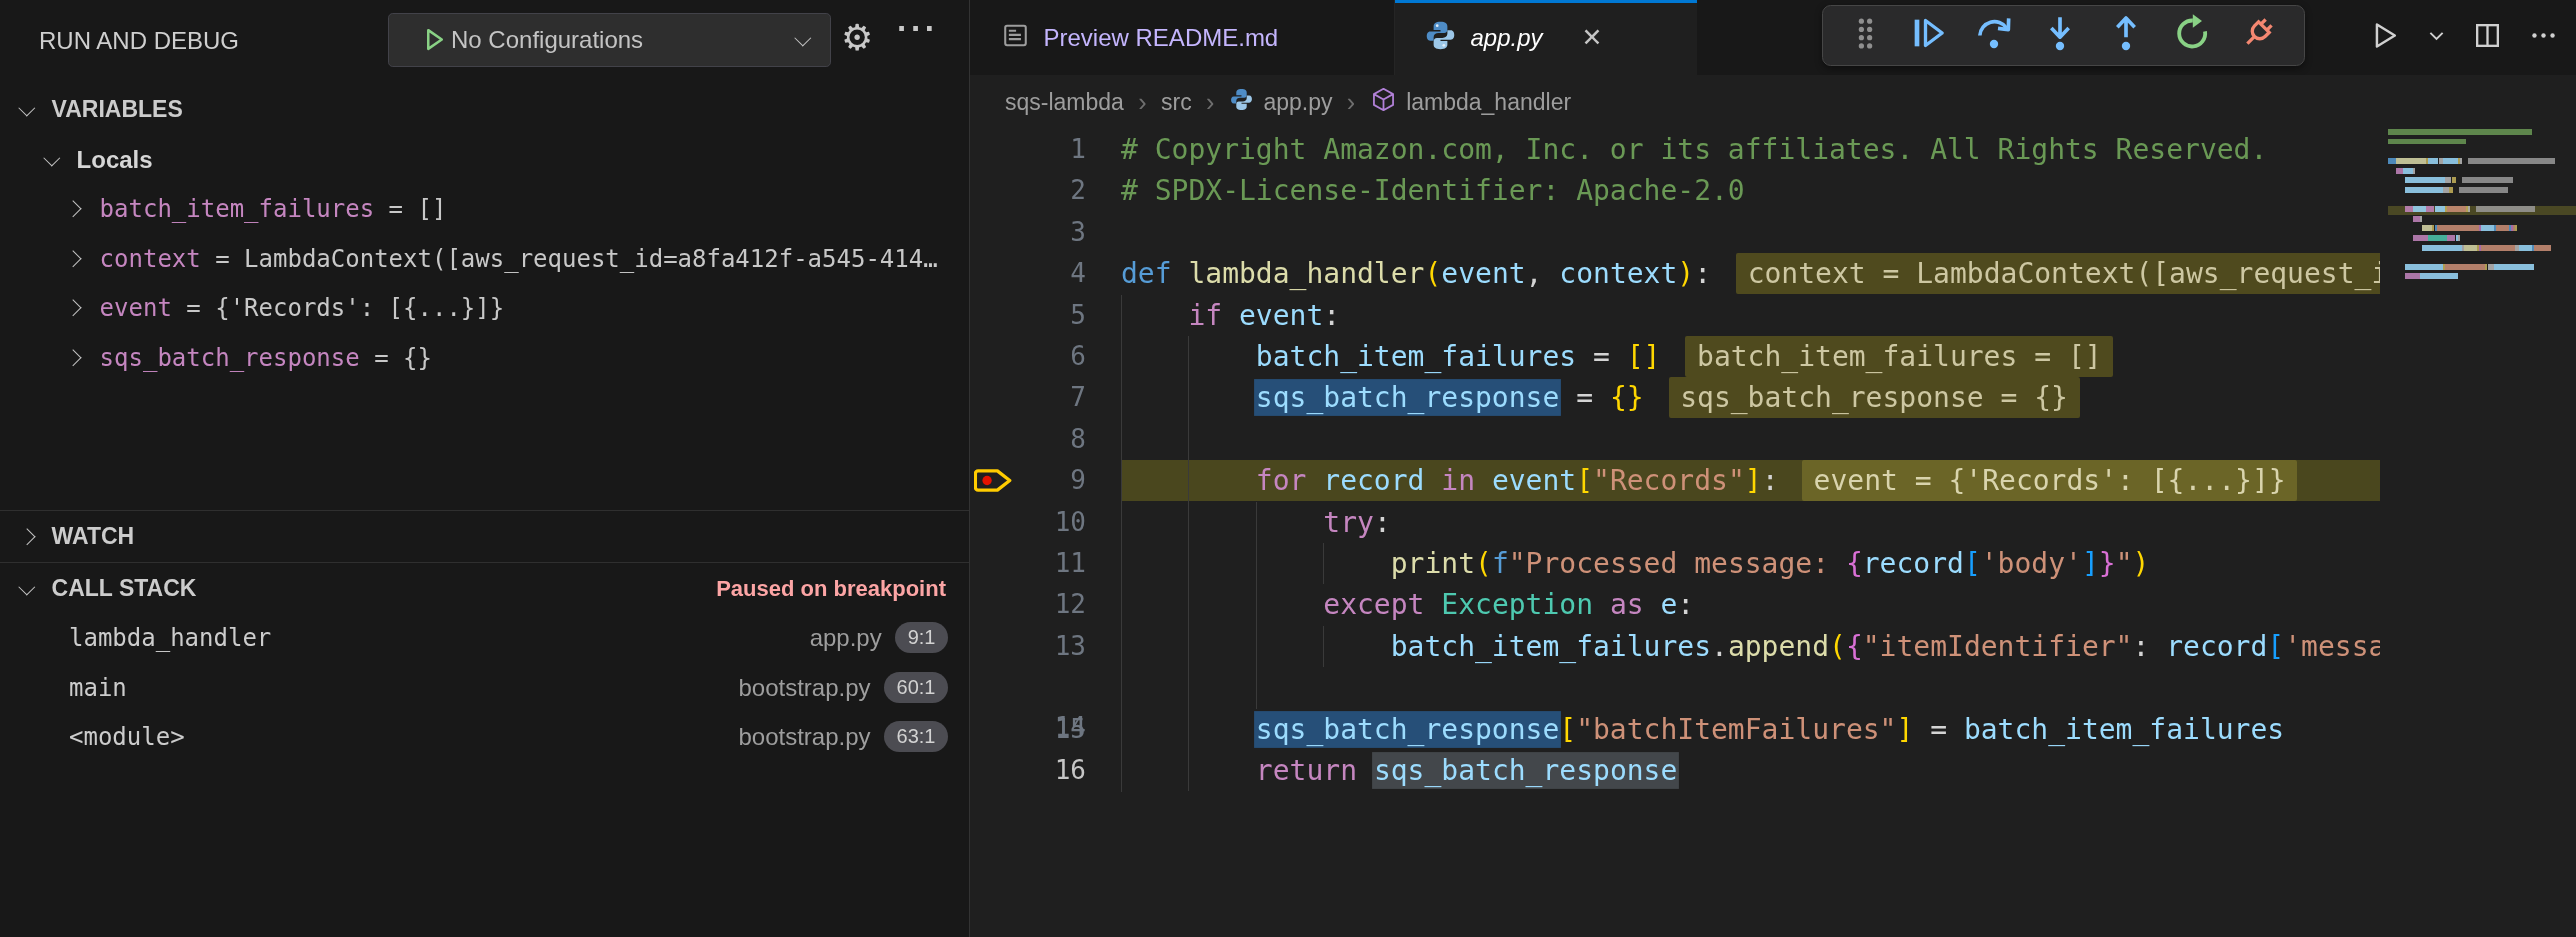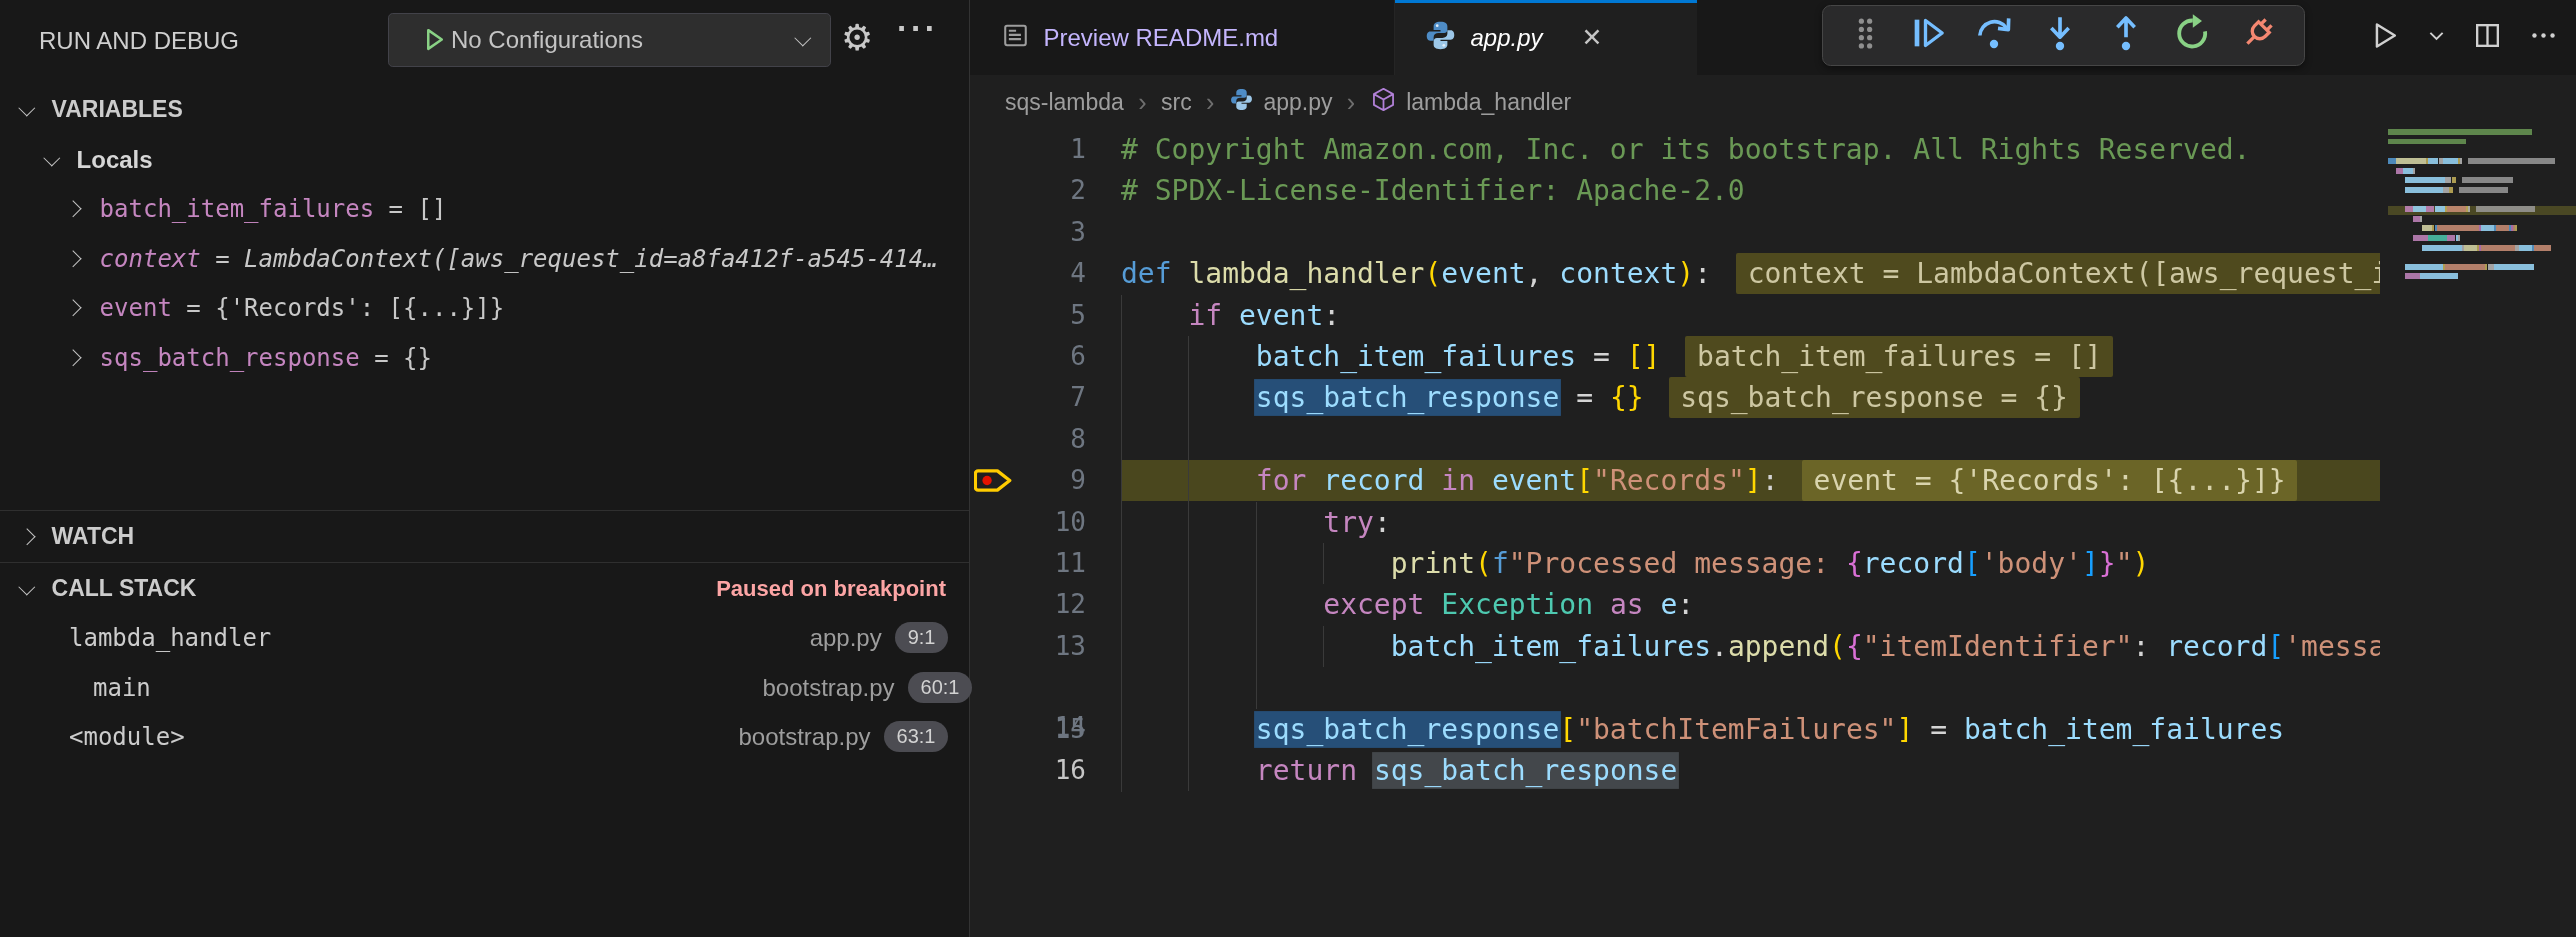--- a/index.html
+++ b/index.html
@@ -98,21 +98,21 @@
     </div>
     <div class="sb-row" style="top:91px;">
       <span class="chev down" style="margin-left:21px;margin-top:-3.9px;"></span>
       <span class="sb-head" style="margin-left:19px;">VARIABLES</span>
     </div>
     <div id="var-rows">
         <div class="sb-row" style="top: 190px;">
           <span class="chev right" style="margin-left:67px;"></span>
           <span class="var-row mono" style="margin-left:21px;"><span class="var-name">batch_item_failures</span><span class="var-val"> = []</span></span>
         </div>
-        <div class="sb-row" style="top: 240px; font-style: italic;">
+        <div class="sb-row" style="top: 240px;">
           <span class="chev right" style="margin-left:67px;"></span>
           <span class="var-row mono" style="margin-left:21px;"><span class="var-name">context</span><span class="var-val"> = LambdaContext([aws_request_id=a8fa412f-a545-414…</span></span>
         </div>
         <div class="sb-row" style="top: 289px;">
           <span class="chev right" style="margin-left:67px;"></span>
           <span class="var-row mono" style="margin-left:21px;"><span class="var-name">event</span><span class="var-val"> = {'Records': [{...}]}</span></span>
         </div>
         <div class="sb-row" style="top: 339px;">
           <span class="chev right" style="margin-left:67px;"></span>
           <span class="var-row mono" style="margin-left:21px;"><span class="var-name">sqs_batch_response</span><span class="var-val"> = {}</span></span>
@@ -134,21 +134,21 @@
       <span class="cs-status">Paused on breakpoint</span>
     </div>
     <div id="stack-frames">
         <div class="sb-row" style="top: 619px;">
           <span class="frame-name mono" style="margin-left:69px;">lambda_handler</span>
           <span class="frame-right">
             <span class="frame-file">app.py</span>
             <span class="badge">9:1</span>
           </span>
         </div>
-        <div class="sb-row" style="top: 669px; padding-left: 24px;">
+        <div class="sb-row" style="top: 669px;">
           <span class="frame-name mono" style="margin-left:69px;">main</span>
           <span class="frame-right">
             <span class="frame-file">bootstrap.py</span>
             <span class="badge">60:1</span>
           </span>
         </div>
         <div class="sb-row" style="top: 718px;">
           <span class="frame-name mono" style="margin-left:69px;">&lt;module&gt;</span>
           <span class="frame-right">
             <span class="frame-file">bootstrap.py</span>
@@ -273,21 +273,21 @@
 
   <div class="codepane" id="codepane">
       <div class="curline" style="top: 331px;">
         <span class="chip9" style="left: 681px;">event = {'Records': [{...}]}</span>
       </div>
       <div class="guide" style="left: 151px; top: 166px; height: 497px;"></div>
       <div class="guide" style="left: 218px; top: 207px; height: 455px;"></div>
       <div class="guide" style="left: 286px; top: 373px; height: 207px;"></div>
       <div class="guide" style="left: 353px; top: 414px; height: 41px;"></div>
       <div class="guide" style="left: 353px; top: 497px; height: 41px;"></div>
-      <div class="code-line" style="top: 0px;"><div class="lnum">1</div><div class="ltext"><span class="tok-comment"># Copyright Amazon.com, Inc. or its bootstrap. All Rights Reserved.</span></div></div>
+      <div class="code-line" style="top: 0px;"><div class="lnum">1</div><div class="ltext"><span class="tok-comment"># Copyright Amazon.com, Inc. or its affiliates. All Rights Reserved.</span></div></div>
       <div class="code-line" style="top: 41px;"><div class="lnum">2</div><div class="ltext"><span class="tok-comment"># SPDX-License-Identifier: Apache-2.0</span></div></div>
       <div class="code-line" style="top: 83px;"><div class="lnum">3</div><div class="ltext"></div></div>
       <div class="code-line" style="top: 124px;"><div class="lnum">4</div><div class="ltext"><span class="tok-kw2">def </span><span class="tok-fn">lambda_handler</span><span class="tok-b1">(</span><span class="tok-var">event</span><span class="tok-fg">, </span><span class="tok-var">context</span><span class="tok-b1">)</span><span class="tok-fg">:</span><span class="chip">context = LambdaContext([aws_request_id=a</span></div></div>
       <div class="code-line" style="top: 166px;"><div class="lnum">5</div><div class="ltext">    <span class="tok-kw">if </span><span class="tok-var">event</span><span class="tok-fg">:</span></div></div>
       <div class="code-line" style="top: 207px;"><div class="lnum">6</div><div class="ltext">        <span class="tok-var">batch_item_failures</span><span class="tok-fg"> = </span><span class="tok-b1">[]</span><span class="chip">batch_item_failures = []</span></div></div>
       <div class="code-line" style="top: 248px;"><div class="lnum">7</div><div class="ltext">        <span class="tok-var hl-sel">sqs_batch_response</span><span class="tok-fg"> = </span><span class="tok-b1">{}</span><span class="chip">sqs_batch_response = {}</span></div></div>
       <div class="code-line" style="top: 290px;"><div class="lnum">8</div><div class="ltext"></div></div>
       <div class="glyph-arrow" style="top: 335px;"><svg width="44" height="33" viewBox="0 0 32 24">
           <path d="M3 5 h14 l9 7 -9 7 H3 a2 2 0 0 1 -2 -2 V7 a2 2 0 0 1 2 -2 Z" fill="none" stroke="#ffcc00" stroke-width="2.4" stroke-linejoin="round"></path>
           <circle cx="9.5" cy="12" r="3.4" fill="#e51400"></circle>

